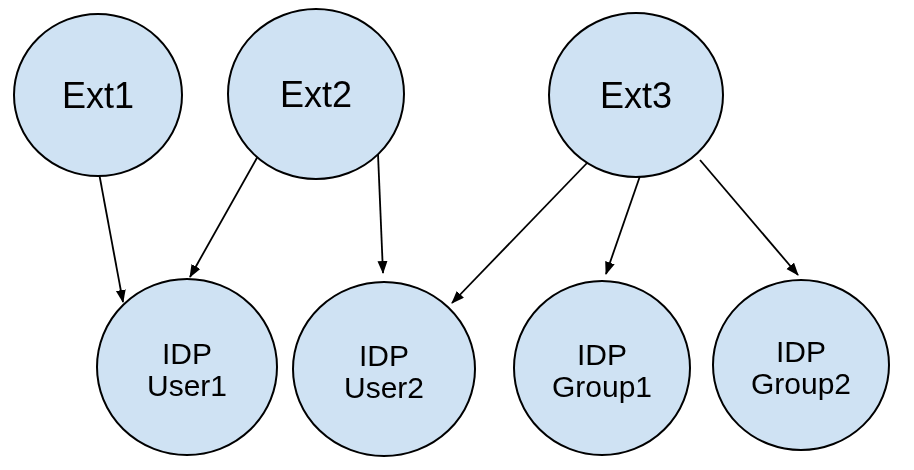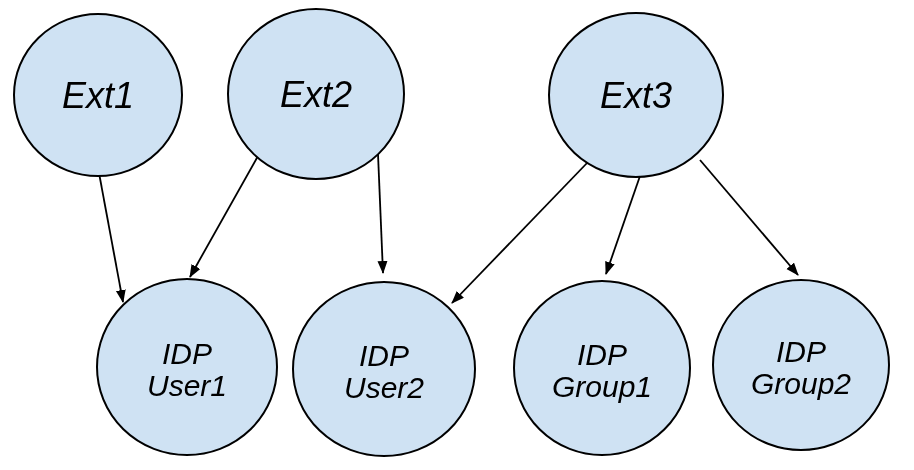--- a/index.html
+++ b/index.html
@@ -6,21 +6,20 @@
     margin: 0;
     padding: 0;
     background: #ffffff;
   }
   .stage {
     position: relative;
     width: 914px;
     height: 470px;
     background: #ffffff;
     overflow: hidden;
-    font-style: italic;
   }
   svg {
     display: block;
   }
   .node-label {
     font-family: "Liberation Sans", "DejaVu Sans", sans-serif;
     pointer-events: none;
   }
 </style>
 </head>

